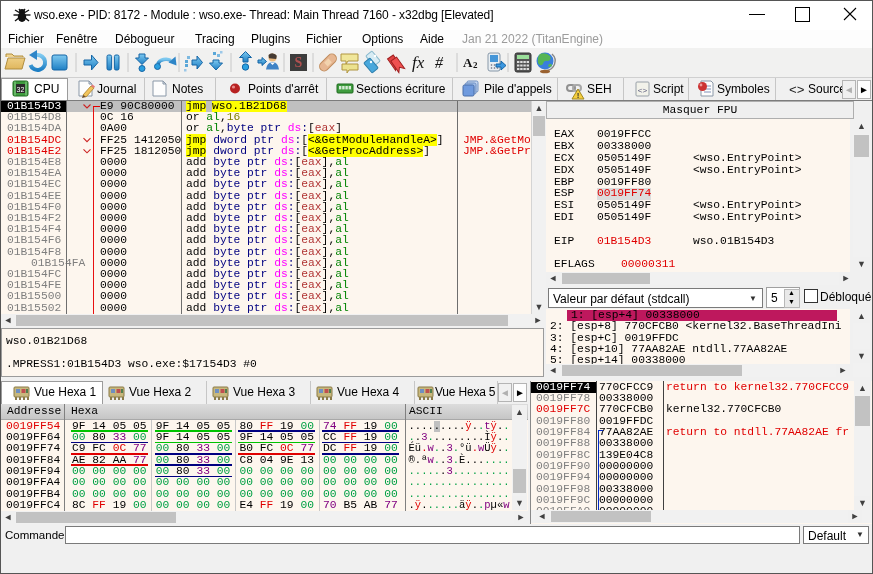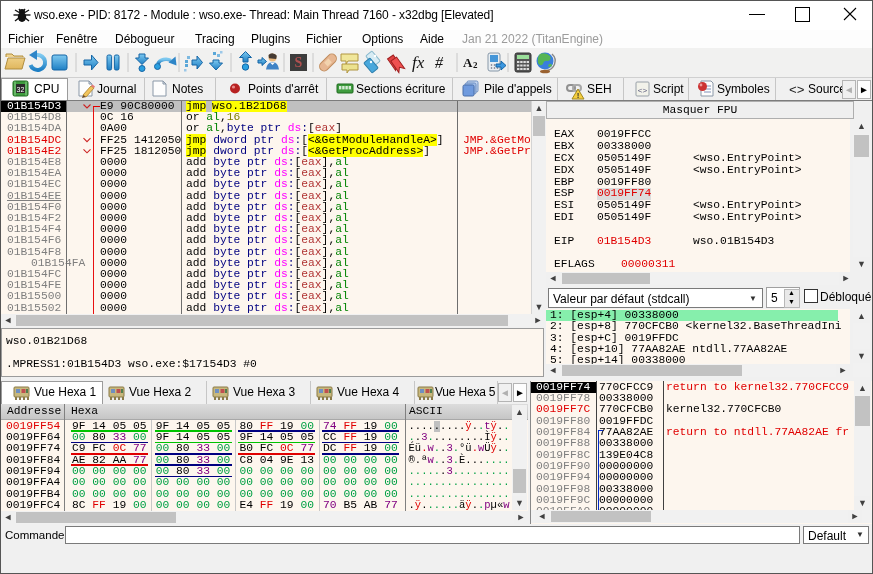--- a/index.html
+++ b/index.html
@@ -286,21 +286,21 @@
 
   <div class="pane" id="disasm" style="left:0;top:100px;width:530px;height:213px;overflow:hidden;">
     <div class="row" style="top:0;left:0;width:530px;background:#c0c0c0;"><span class="abs" style="left:0;top:0;width:59px;background:#000;color:#fff;padding-left:6px;">01B154D3</span><span class="abs" style="left:99px;top:0;">E9 90C80000</span><span class="abs hl" style="left:185px;top:0;">jmp</span><span class="abs hl" style="left:211px;top:0;">wso.1B21D68</span></div>
     <div class="row" style="top:11.2px;"><span class="abs g" style="left:6px;">01B154D8</span><span class="abs" style="left:99px;">0C 16</span><span class="abs" style="left:185px;">or <span class="grn">al</span>,<span class="oli">16</span></span></div>
     <div class="row" style="top:22.4px;"><span class="abs g" style="left:6px;">01B154DA</span><span class="abs" style="left:99px;">0A00</span><span class="abs" style="left:185px;">or <span class="grn">al</span>,<span class="nav">byte ptr </span><span class="mag">ds</span><span class="nav">:</span>[<span class="mbr">eax</span>]</span></div>
     <div class="row" style="top:33.6px;"><span class="abs r" style="left:6px;">01B154DC</span><span class="abs" style="left:99px;">FF25 1412050</span><span class="abs" style="left:185px;"><span class="hl">jmp</span> <span class="nav">dword ptr </span><span class="mag">ds</span><span class="nav">:</span>[<span class="hl">&lt;&amp;GetModuleHandleA&gt;</span>]</span><span class="abs r" style="left:462px;">JMP.&amp;GetModul</span></div>
     <div class="row" style="top:44.8px;"><span class="abs r" style="left:6px;">01B154E2</span><span class="abs" style="left:99px;">FF25 1812050</span><span class="abs" style="left:185px;"><span class="hl">jmp</span> <span class="nav">dword ptr </span><span class="mag">ds</span><span class="nav">:</span>[<span class="hl">&lt;&amp;GetProcAddress&gt;</span>]</span><span class="abs r" style="left:462px;">JMP.&amp;GetProcA</span></div>
     <div class="row" style="top:56px;"><span class="abs g" style="left:6px;">01B154E8</span><span class="abs" style="left:99px;">0000</span><span class="abs" style="left:185px;">add <span class="nav">byte ptr </span><span class="mag">ds</span><span class="nav">:</span>[<span class="mbr">eax</span>],<span class="grn">al</span></span></div>
     <div class="row" style="top:67.2px;"><span class="abs g" style="left:6px;">01B154EA</span><span class="abs" style="left:99px;">0000</span><span class="abs" style="left:185px;">add <span class="nav">byte ptr </span><span class="mag">ds</span><span class="nav">:</span>[<span class="mbr">eax</span>],<span class="grn">al</span></span></div>
     <div class="row" style="top:78.4px;"><span class="abs g" style="left:6px;">01B154EC</span><span class="abs" style="left:99px;">0000</span><span class="abs" style="left:185px;">add <span class="nav">byte ptr </span><span class="mag">ds</span><span class="nav">:</span>[<span class="mbr">eax</span>],<span class="grn">al</span></span></div>
-    <div class="row" style="top:89.6px;"><span class="abs g" style="left:6px;text-decoration:underline;">01B154EE</span><span class="abs" style="left:99px;">0000</span><span class="abs" style="left:185px;">add <span class="nav">byte ptr </span><span class="mag">ds</span><span class="nav">:</span>[<span class="mbr">eax</span>],<span class="grn">al</span></span></div>
+    <div class="row" style="top:89.6px;"><span class="abs g" style="left:6px;">01B154EE</span><span class="abs" style="left:99px;">0000</span><span class="abs" style="left:185px;">add <span class="nav">byte ptr </span><span class="mag">ds</span><span class="nav">:</span>[<span class="mbr">eax</span>],<span class="grn">al</span></span></div>
     <div class="row" style="top:100.8px;"><span class="abs g" style="left:6px;">01B154F0</span><span class="abs" style="left:99px;">0000</span><span class="abs" style="left:185px;">add <span class="nav">byte ptr </span><span class="mag">ds</span><span class="nav">:</span>[<span class="mbr">eax</span>],<span class="grn">al</span></span></div>
     <div class="row" style="top:112px;"><span class="abs g" style="left:6px;">01B154F2</span><span class="abs" style="left:99px;">0000</span><span class="abs" style="left:185px;">add <span class="nav">byte ptr </span><span class="mag">ds</span><span class="nav">:</span>[<span class="mbr">eax</span>],<span class="grn">al</span></span></div>
     <div class="row" style="top:123.2px;"><span class="abs g" style="left:6px;">01B154F4</span><span class="abs" style="left:99px;">0000</span><span class="abs" style="left:185px;">add <span class="nav">byte ptr </span><span class="mag">ds</span><span class="nav">:</span>[<span class="mbr">eax</span>],<span class="grn">al</span></span></div>
     <div class="row" style="top:134.4px;"><span class="abs g" style="left:6px;">01B154F6</span><span class="abs" style="left:99px;">0000</span><span class="abs" style="left:185px;">add <span class="nav">byte ptr </span><span class="mag">ds</span><span class="nav">:</span>[<span class="mbr">eax</span>],<span class="grn">al</span></span></div>
     <div class="row" style="top:145.6px;"><span class="abs g" style="left:6px;">01B154F8</span><span class="abs" style="left:99px;">0000</span><span class="abs" style="left:185px;">add <span class="nav">byte ptr </span><span class="mag">ds</span><span class="nav">:</span>[<span class="mbr">eax</span>],<span class="grn">al</span></span></div>
     <div class="row" style="top:156.8px;"><span class="abs g" style="left:6px;margin-left:24px;">01B154FA</span><span class="abs" style="left:99px;">0000</span><span class="abs" style="left:185px;">add <span class="nav">byte ptr </span><span class="mag">ds</span><span class="nav">:</span>[<span class="mbr">eax</span>],<span class="grn">al</span></span></div>
     <div class="row" style="top:168px;"><span class="abs g" style="left:6px;">01B154FC</span><span class="abs" style="left:99px;">0000</span><span class="abs" style="left:185px;">add <span class="nav">byte ptr </span><span class="mag">ds</span><span class="nav">:</span>[<span class="mbr">eax</span>],<span class="grn">al</span></span></div>
     <div class="row" style="top:179.2px;"><span class="abs g" style="left:6px;">01B154FE</span><span class="abs" style="left:99px;">0000</span><span class="abs" style="left:185px;">add <span class="nav">byte ptr </span><span class="mag">ds</span><span class="nav">:</span>[<span class="mbr">eax</span>],<span class="grn">al</span></span></div>
     <div class="row" style="top:190.4px;"><span class="abs g" style="left:6px;">01B15500</span><span class="abs" style="left:99px;">0000</span><span class="abs" style="left:185px;">add <span class="nav">byte ptr </span><span class="mag">ds</span><span class="nav">:</span>[<span class="mbr">eax</span>],<span class="grn">al</span></span></div>
     <div class="row" style="top:201.6px;"><span class="abs g" style="left:6px;">01B15502</span><span class="abs" style="left:99px;">0000</span><span class="abs" style="left:185px;">add <span class="nav">byte ptr </span><span class="mag">ds</span><span class="nav">:</span>[<span class="mbr">eax</span>],<span class="grn">al</span></span></div>
@@ -393,21 +393,21 @@
       <span class="abs" style="left:4px;top:3px;font-size:12px;">5</span>
       <div class="abs" style="left:17px;top:1px;width:14px;height:17px;background:#e9e9e9;border:1px solid #b8b8b8;">
         <span class="abs" style="left:3px;top:-1px;font-size:7px;color:#000;">▲</span>
         <span class="abs" style="left:3px;top:8px;font-size:7px;color:#000;">▼</span>
       </div>
     </div>
     <div class="abs" style="left:258px;top:188px;width:14px;height:14px;background:#fff;border:1.5px solid #333;box-sizing:border-box;"></div>
     <span class="abs" style="left:274px;top:189px;font-size:12px;">Débloqué</span>
 
     <div class="pane" style="left:0;top:208px;width:304px;height:68px;overflow:hidden;">
-      <div class="row" style="top:1px;width:292px;background:#86efac;"><span class="abs" style="left:4px;">1: [esp+4] 00338000</span></div>
+      <div class="row" style="top:1px;width:270px;background:#be185d;margin-left:21px;"><span class="abs" style="left:4px;">1: [esp+4] 00338000</span></div>
       <div class="row" style="top:12.3px;"><span class="abs" style="left:4px;">2: [esp+8] 770CFCB0 &lt;kernel32.BaseThreadIni</span></div>
       <div class="row" style="top:23.6px;"><span class="abs" style="left:4px;">3: [esp+C] 0019FFDC</span></div>
       <div class="row" style="top:34.9px;"><span class="abs" style="left:4px;">4: [esp+10] 77AA82AE ntdll.77AA82AE</span></div>
       <div class="row" style="top:46.2px;"><span class="abs" style="left:4px;">5: [esp+14] 00338000</span></div>
 
       <div class="abs" style="left:0;top:55px;width:304px;height:13px;background:#f1f1f1;">
         <div class="sbtn" style="left:0;top:0;width:14px;height:13px;border:none;">
             <span class="arr">◄</span>
           </div>
         <div class="sbthumb" style="left:16px;top:1px;width:180px;height:11px;background:#c2c2c2;"></div>

